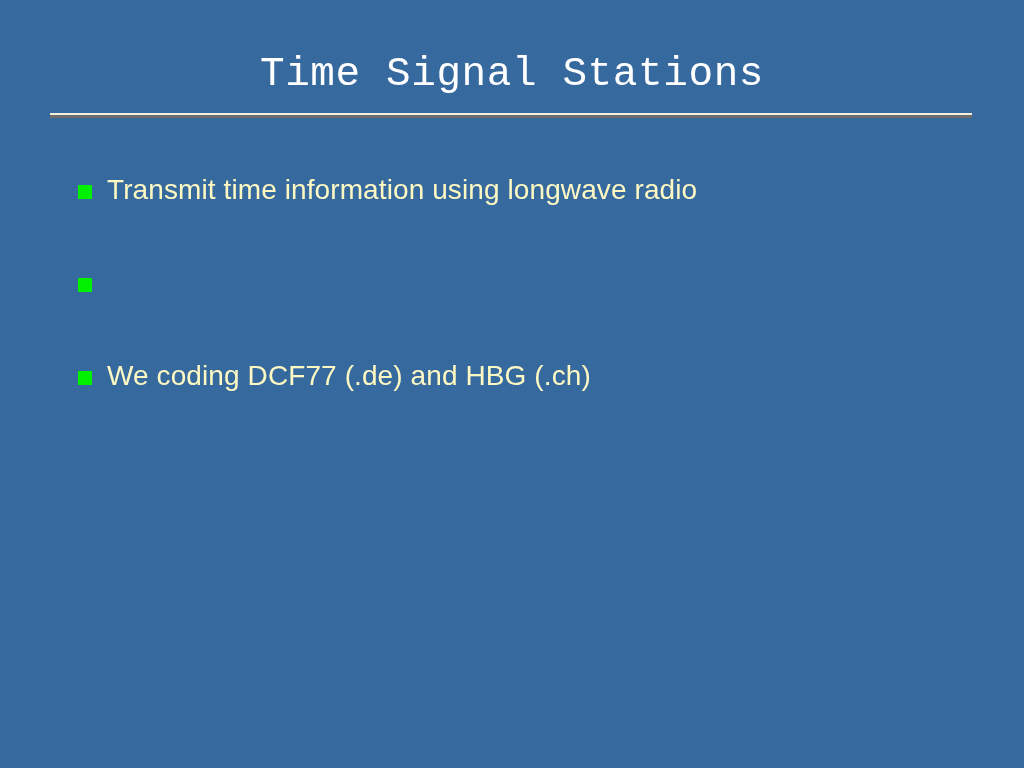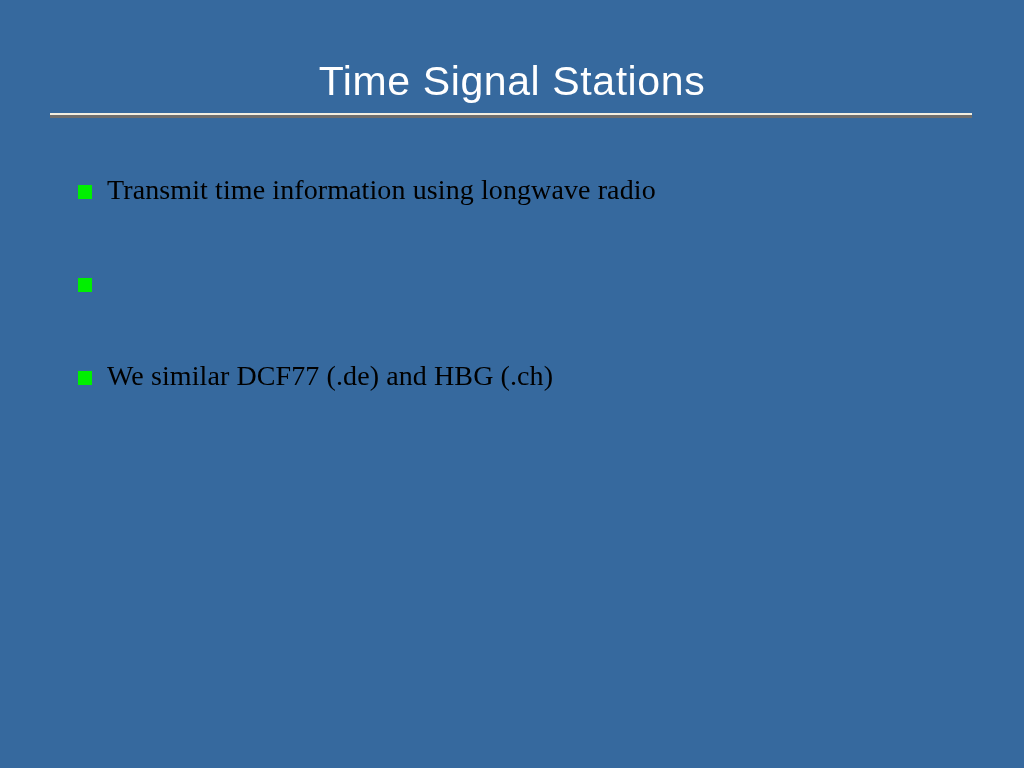--- a/index.html
+++ b/index.html
@@ -27,24 +27,24 @@
   #title-block {
     position: absolute;
     left: 0;
     top: 48px;
     width: 1024px;
     text-align: center;
   }
 
   #slide-title {
     display: block;
-    margin: 7px;
+    margin: 0;
     padding: 0;
     color: #FFFFFF;
-    font-family: Liberation Sans, sans-serif;
+    font-family: Liberation Mono, monospace;
     font-size: 41px;
     font-weight: 400;
     letter-spacing: 0.6px;
     line-height: 52px;
     white-space: nowrap;
   }
 
   
   #title-rule {
     position: absolute;
@@ -89,22 +89,22 @@
     flex: 0 0 auto;
     width: 14px;
     height: 14px;
     margin-top: 15px;
     margin-right: 15px;
     background: #00F000;
   }
 
   .bullet-text {
     flex: 1 1 auto;
-    color: #000000;
-    font-family: Liberation Serif, serif;
+    color: #fef9c3;
+    font-family: Liberation Sans, sans-serif;
     font-size: 28px;
     font-weight: 400;
     line-height: 40px;
     letter-spacing: 0.1px;
     white-space: nowrap;
   }
 </style>
 </head>
 <body>
 
@@ -125,18 +125,18 @@
       <span class="bullet-marker"></span>
       <span class="bullet-text">Transmit time information using longwave radio</span>
     </div>
 
     <div class="bullet-row">
       <span class="bullet-marker"></span>
     </div>
 
     <div class="bullet-row">
       <span class="bullet-marker"></span>
-      <span class="bullet-text">We similar DCF77 (.de) and HBG (.ch)</span>
+      <span class="bullet-text">We coding DCF77 (.de) and HBG (.ch)</span>
     </div>
 
   </div>
 
 </div>
 
 </body></html>

